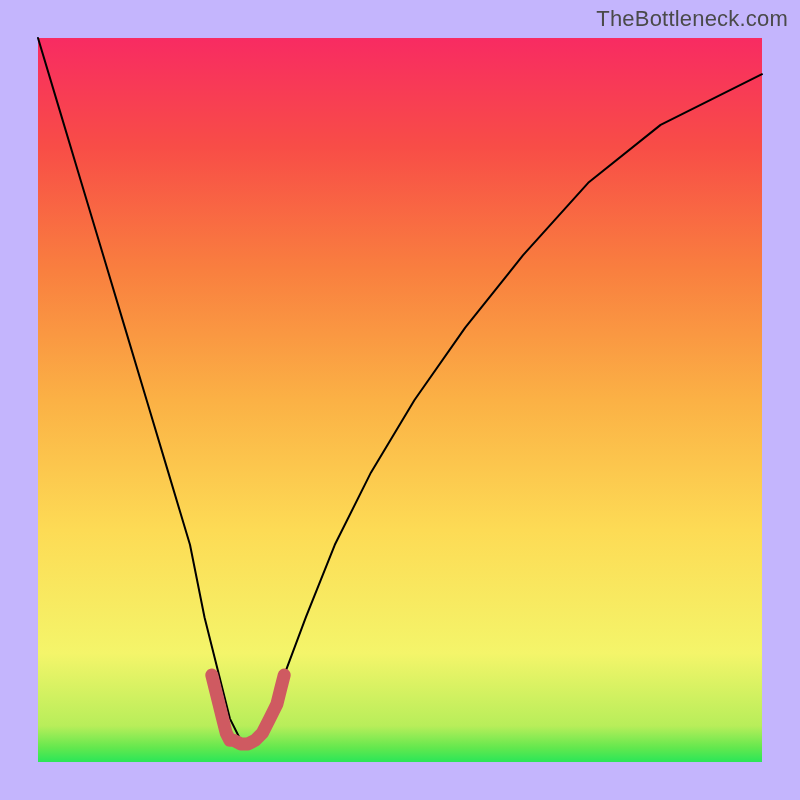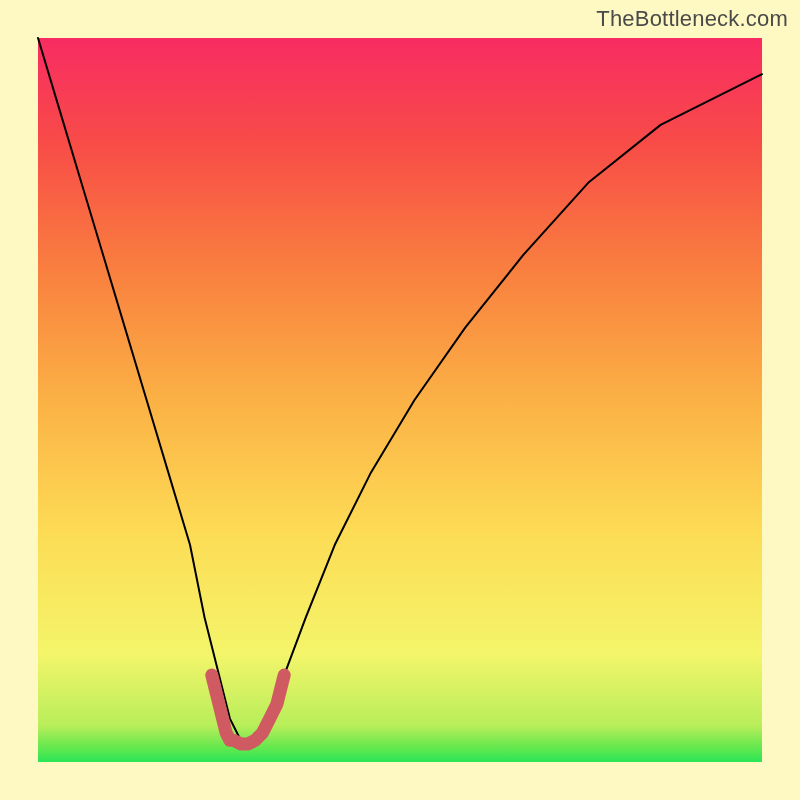--- a/index.html
+++ b/index.html
@@ -10,21 +10,21 @@
     overflow: hidden;
     background: #000;
     font-family: Arial, Helvetica, sans-serif;
   }
   .frame {
     position: absolute;
     left: 0;
     top: 0;
     width: 800px;
     height: 800px;
-    background: #fef9c3;
+    background: #c4b5fd;
   }
   .plot {
     position: absolute;
     left: 38px;
     top: 38px;
     width: 724px;
     height: 724px;
     
     background: linear-gradient(to top,
       #2ae658 0%,

